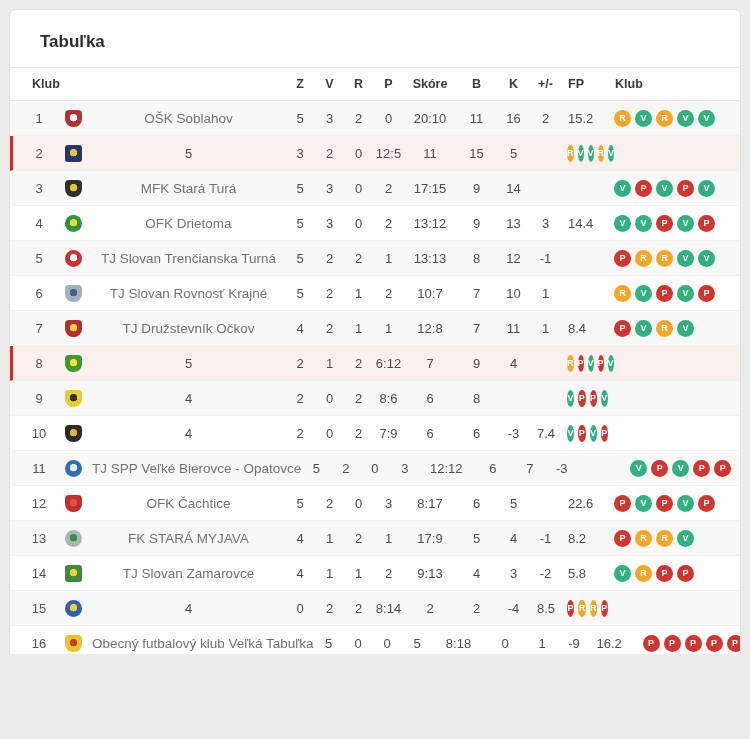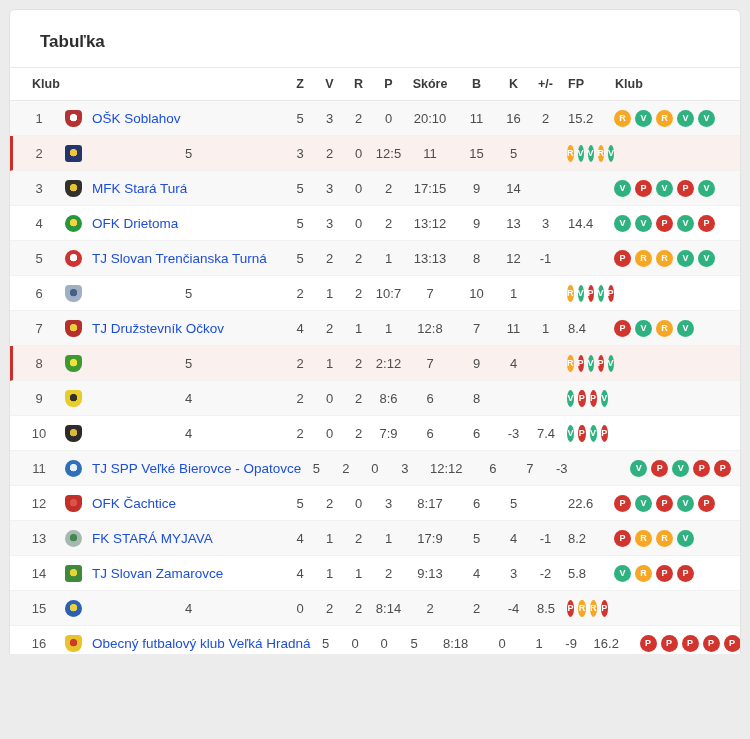--- a/index.html
+++ b/index.html
@@ -16,21 +16,21 @@
   .row.highlight{background:#faf1ee;border-left:3px solid #c9302c;padding-left:11px;}
   .c{font-size:13px;color:#4d4d4d;}
   .pos{text-align:center;color:#555;}
   .num{text-align:center;}
   .fp{text-align:left;padding-left:7px;}
   .logo-cell{display:flex;justify-content:center;align-items:center;}
   .logo{width:17px;height:17px;display:inline-block;}
   .logo.circle{border-radius:50%;}
   .logo.shield{border-radius:4px 4px 8px 8px;}
   .logo.rect{border-radius:3px;}
-  .club-link{color:#1d4ed8;font-size:13.5px;text-decoration:none;white-space:nowrap;overflow:hidden;text-overflow:ellipsis;display:block;cursor:pointer;}
+  .club-link{color:#737373;font-size:13.5px;text-decoration:none;white-space:nowrap;overflow:hidden;text-overflow:ellipsis;display:block;cursor:pointer;text-align:center;}
   .forma{display:flex;gap:4px;align-items:center;padding-left:6px;}
   .badge{width:17px;height:17px;border-radius:50%;display:inline-flex;align-items:center;justify-content:center;color:#fff;font-size:9px;font-weight:700;line-height:1;}
   .legend{border-top:1px solid #e7e7e7;margin-top:0;padding:24px 30px;display:flex;gap:26px;align-items:center;}
   .legend-item{display:flex;align-items:center;gap:8px;font-size:13px;color:#444;}
 </style>
 </head>
 <body>
 
 <div class="page">
   <div class="card">
@@ -177,20 +177,23 @@
             <span class="badge" style="background: rgb(47, 178, 128);">V</span>
             <span class="badge" style="background: rgb(47, 178, 128);">V</span>
           </div>
   </div>
 
   <div class="row">
     <div class="c pos">6</div>
     <div class="c logo-cell">
             <span class="logo shield" style="background: radial-gradient(circle at 50% 45%, rgb(70, 96, 138) 0px, rgb(70, 96, 138) 3.5px, rgb(159, 176, 192) 4px);"></span>
           </div>
+    <div class="c clubcell">
+            <a class="club-link">TJ Slovan Rovnosť Krajné</a>
+          </div>
     <div class="c num cz">5</div>
     <div class="c num cv">2</div>
     <div class="c num cr">1</div>
     <div class="c num cp">2</div>
     <div class="c num cscore">10:7</div>
     <div class="c num cb">7</div>
     <div class="c num ck">10</div>
     <div class="c num cpm">1</div>
     <div class="c fp cfp"></div>
     <div class="c forma">
@@ -229,21 +232,21 @@
 
   <div class="row highlight">
     <div class="c pos">8</div>
     <div class="c logo-cell">
             <span class="logo shield" style="background: radial-gradient(circle at 50% 45%, rgb(242, 225, 58) 0px, rgb(242, 225, 58) 3.5px, rgb(63, 153, 51) 4px);"></span>
           </div>
     <div class="c num cz">5</div>
     <div class="c num cv">2</div>
     <div class="c num cr">1</div>
     <div class="c num cp">2</div>
-    <div class="c num cscore">2:12</div>
+    <div class="c num cscore">6:12</div>
     <div class="c num cb">7</div>
     <div class="c num ck">9</div>
     <div class="c num cpm">4</div>
     <div class="c fp cfp"></div>
     <div class="c forma">
             <span class="badge" style="background: rgb(247, 167, 35);">R</span>
             <span class="badge" style="background: rgb(210, 52, 46);">P</span>
             <span class="badge" style="background: rgb(47, 178, 128);">V</span>
             <span class="badge" style="background: rgb(210, 52, 46);">P</span>
             <span class="badge" style="background: rgb(47, 178, 128);">V</span>
@@ -417,21 +420,21 @@
             <span class="badge" style="background: rgb(210, 52, 46);">P</span>
           </div>
   </div>
 
   <div class="row">
     <div class="c pos">16</div>
     <div class="c logo-cell">
             <span class="logo shield" style="background: radial-gradient(circle at 50% 45%, rgb(204, 58, 40) 0px, rgb(204, 58, 40) 3.5px, rgb(232, 196, 42) 4px);"></span>
           </div>
     <div class="c clubcell">
-            <a class="club-link">Obecný futbalový klub Veľká Hradná</a>
+            <a class="club-link">Obecný futbalový klub Veľká Tabuľka</a>
           </div>
     <div class="c num cz">5</div>
     <div class="c num cv">0</div>
     <div class="c num cr">0</div>
     <div class="c num cp">5</div>
     <div class="c num cscore">8:18</div>
     <div class="c num cb">0</div>
     <div class="c num ck">1</div>
     <div class="c num cpm">-9</div>
     <div class="c fp cfp">16.2</div>

